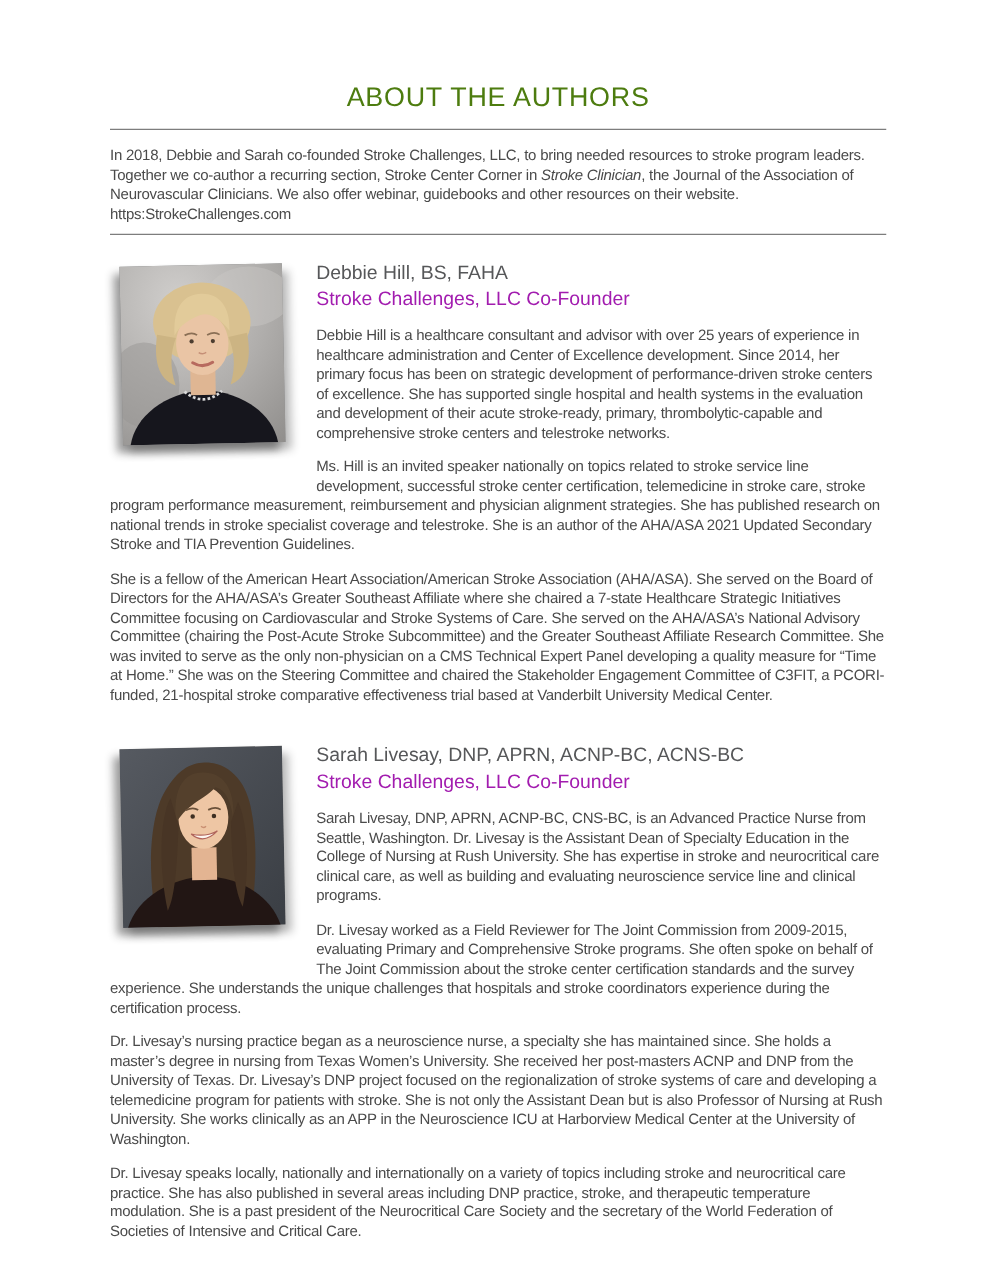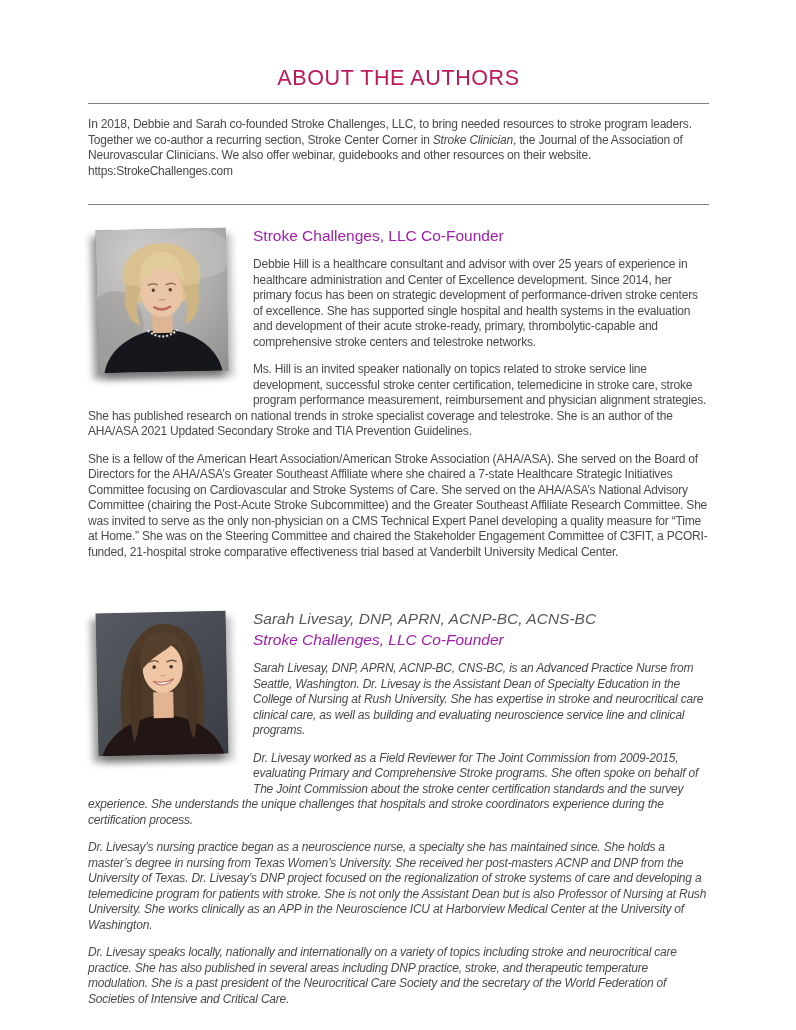--- a/index.html
+++ b/index.html
@@ -8,33 +8,33 @@
     width: 796px; height: 1030px;
     background: #ffffff;
     font-family: "Liberation Sans", "DejaVu Sans", sans-serif;
     color: #4a4a4a;
     overflow: hidden;
   }
   .page { width: 621px; margin-left: 88px; padding-top: 66px; }
 
   .title {
     font-size: 21.5px; font-weight: 400; letter-spacing: 0.6px;
-    color: #be185d; text-align: center; margin: 0 0 12px 0;
+    color: #4d7c0f; text-align: center; margin: 0 0 12px 0;
   }
   .rule { height: 0; border: 0; border-top: 1px solid #7d7d7d; margin: 0; }
 
   .intro {
     font-size: 12px; line-height: 15.5px; letter-spacing: -0.2px;
-    margin: 13px 0 25px 0;
+    margin: 13px 0 8px 0;
   }
   .intro .journal { font-style: italic; }
 
   .author-section { margin-top: 21px; }
   .author-section::after { content: ""; display: block; clear: both; }
-  .author-section.second { margin-top: 49px; font-style: italic; }
+  .author-section.second { margin-top: 31px; }
 
   .photo-float { float: left; width: 165px; }
   .photo-float.debbie { height: 176px; }
   .photo-float.sarah  { height: 188px; }
 
   .photo-frame {
     width: 130px; height: 143px; margin: 3px 0 0 9px;
     transform: rotate(-1.2deg);
     box-shadow: -5px 6px 7px rgba(35,35,35,0.45), 5px 6px 7px rgba(35,35,35,0.30);
     background: #8a8a8a;
@@ -90,20 +90,21 @@
           <path d="M51,56 q6,-3 10,0" stroke="#8a6f55" stroke-width="1.4" fill="none"></path>
           <path d="M69,56 q6,-3 10,0" stroke="#8a6f55" stroke-width="1.4" fill="none"></path>
           <circle cx="56.5" cy="61" r="1.7" fill="#4c3d30"></circle>
           <circle cx="73.5" cy="61" r="1.7" fill="#4c3d30"></circle>
           <path d="M62,70 q3,2 6,0" stroke="#c58f76" stroke-width="1.1" fill="none"></path>
           <path d="M57,78 q8,5 16,0" stroke="#b76a5e" stroke-width="2.4" fill="none" stroke-linecap="round"></path>
           <path d="M50,101 q15,13 30,0" stroke="#d9d9d9" stroke-width="2.2" fill="none" stroke-dasharray="2.2,1.8"></path>
         </svg>
       </div>
     </div>
+    <h2 class="author-name">Debbie Hill, BS, FAHA</h2>
     <h3 class="author-role">Stroke Challenges, LLC Co-Founder</h3>
     <p class="body-par">Debbie Hill is a healthcare consultant and advisor with over 25 years of experience in healthcare administration and Center of Excellence development. Since 2014, her primary focus has been on strategic development of performance-driven stroke centers of excellence. She has supported single hospital and health systems in the evaluation and development of their acute stroke-ready, primary, thrombolytic-capable and comprehensive stroke centers and telestroke networks.</p>
     <p class="body-par">Ms. Hill is an invited speaker nationally on topics related to stroke service line development, successful stroke center certification, telemedicine in stroke care, stroke program performance measurement, reimbursement and physician alignment strategies. She has published research on national trends in stroke specialist coverage and telestroke. She is an author of the AHA/ASA 2021 Updated Secondary Stroke and TIA Prevention Guidelines.</p>
     <p class="body-par">She is a fellow of the American Heart Association/American Stroke Association (AHA/ASA). She served on the Board of Directors for the AHA/ASA’s Greater Southeast Affiliate where she chaired a 7-state Healthcare Strategic Initiatives Committee focusing on Cardiovascular and Stroke Systems of Care. She served on the AHA/ASA’s National Advisory Committee (chairing the Post-Acute Stroke Subcommittee) and the Greater Southeast Affiliate Research Committee. She was invited to serve as the only non-physician on a CMS Technical Expert Panel developing a quality measure for “Time at Home.” She was on the Steering Committee and chaired the Stakeholder Engagement Committee of C3FIT, a PCORI-funded, 21-hospital stroke comparative effectiveness trial based at Vanderbilt University Medical Center.</p>
   </section>
 
   <section class="author-section second">
     <div class="photo-float sarah">
       <div class="photo-frame">
         <svg viewBox="0 0 130 143" preserveAspectRatio="none">

